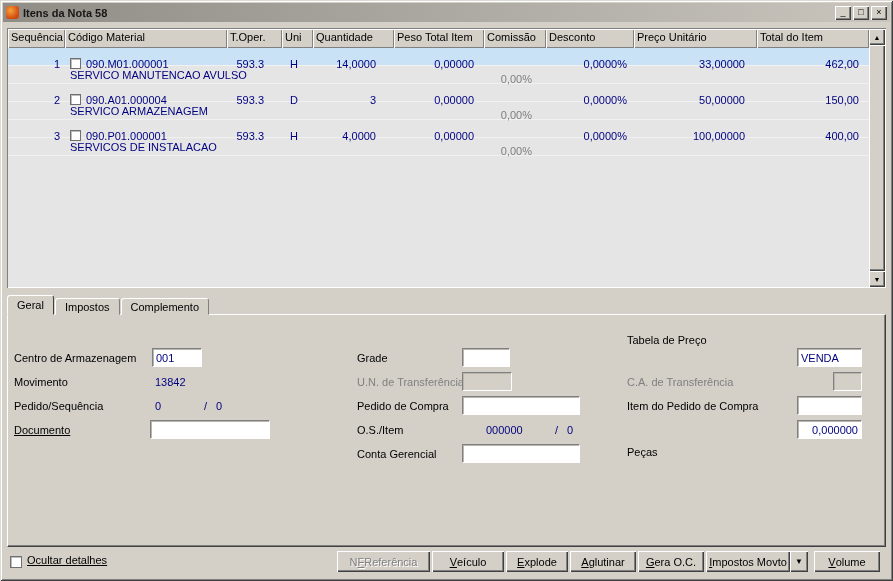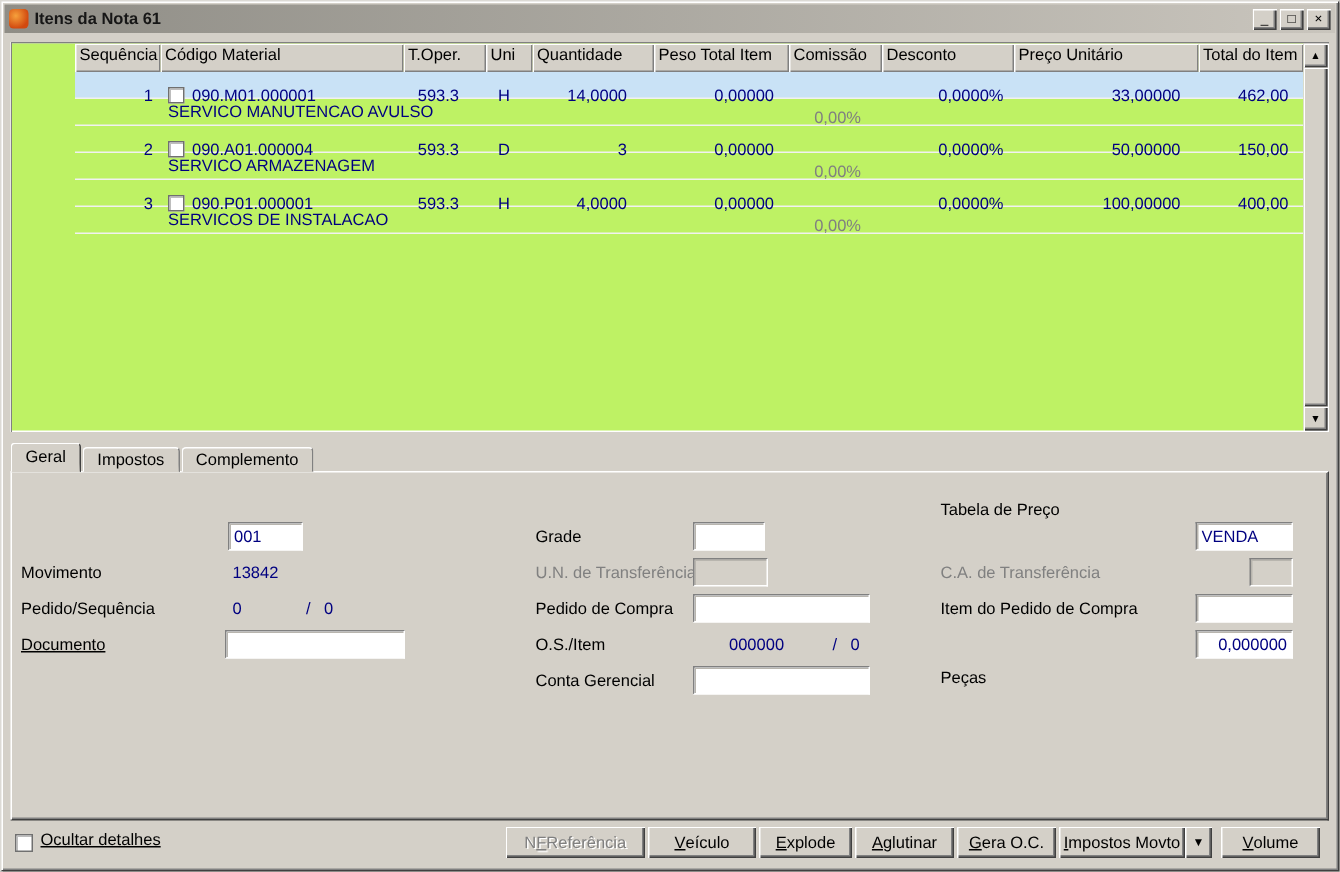--- a/index.html
+++ b/index.html
@@ -17,21 +17,21 @@
     background:radial-gradient(circle at 35% 35%, #f6a13c, #d2490f 70%); flex:0 0 auto; }
   .title-text { font-weight:bold; color:#161616; margin-left:4px; flex:1;
     white-space:nowrap; overflow:hidden; }
   .tb-btn { width:16px; height:14px; margin-left:2px; background:var(--chrome,#d4d0c8);
     box-shadow: inset 1px 1px 0 #fff, inset -1px -1px 0 #404040, inset -2px -2px 0 #808080;
     display:flex; align-items:center; justify-content:center; font-size:9px; line-height:1; color:#000; cursor:default; }
 
   
   .grid { position:absolute; left:7px; top:28px; width:879px; height:260px; background:#fff;
     box-shadow: inset 1px 1px 0 #808080, inset -1px -1px 0 #fff; }
-  .grid-inner { position:absolute; left:1px; top:1px; right:17px; bottom:1px; overflow:hidden; background:#bef264;padding-left:42px; }
+  .grid-inner { position:absolute; left:1px; top:1px; right:17px; bottom:1px; overflow:hidden; background:#e5e5e5; }
   .gridrow { display:grid; grid-template-columns:57px 162px 55px 31px 81px 90px 62px 88px 123px auto; }
   .ghead { height:19px; }
   .hc { background:var(--chrome,#d4d0c8); box-shadow: inset 1px 1px 0 #fff, inset -1px -1px 0 #808080;
     padding:2px 3px; white-space:nowrap; overflow:hidden; color:#000; }
   .grow { height:18px; align-items:center; color:var(--data_text,#000080); border-bottom:1px solid #f1f1f1; }
   .cell { padding:0 8px; white-space:nowrap; overflow:hidden; }
   .num { text-align:right; }
   .pr18 { padding-right:18px; } .pr14 { padding-right:14px;margin-top:31px; } .pr12 { padding-right:12px; }
   .pr10 { padding-right:10px; } .pr7 { padding-right:7px; }
   .seq { text-align:right; padding-right:5px; }
@@ -82,21 +82,21 @@
   .btn.disabled { color:var(--disabled_text,#808080); text-shadow:1px 1px 0 #fff; }
   .btn u { text-decoration:underline; }
 </style>
 </head>
 <body>
 
 <div class="window">
 
   <div class="titlebar">
     <span class="app-icon"></span>
-    <span class="title-text">Itens da Nota 61</span>
+    <span class="title-text">Itens da Nota 58</span>
     <span class="tb-btn">_</span>
     <span class="tb-btn">□</span>
     <span class="tb-btn">×</span>
   </div>
 
   <div class="grid">
     <div class="grid-inner">
       <div class="gridrow ghead">
         <div class="hc">Sequência</div>
         <div class="hc">Código Material</div>
@@ -179,20 +179,21 @@
   </div>
 
   <div class="tabs">
     <div class="tab active">Geral</div>
     <div class="tab">Impostos</div>
     <div class="tab">Complemento</div>
   </div>
 
   <div class="panel"></div>
 
+  <span class="flabel" style="left:14px; top:349px;">Centro de Armazenagem</span>
   <input class="finput" style="left: 152px; top: 348px; width: 50px;" value="001">
 
   <span class="flabel" style="left:14px; top:373px;">Movimento</span>
   <span class="fvalue" style="left:155px; top:373px;">13842</span>
 
   <span class="flabel" style="left:14px; top:397px;">Pedido/Sequência</span>
   <span class="fvalue" style="left:155px; top:397px;">0</span>
   <span class="fvalue" style="left:204px; top:397px;">/</span>
   <span class="fvalue" style="left:216px; top:397px;">0</span>
 

